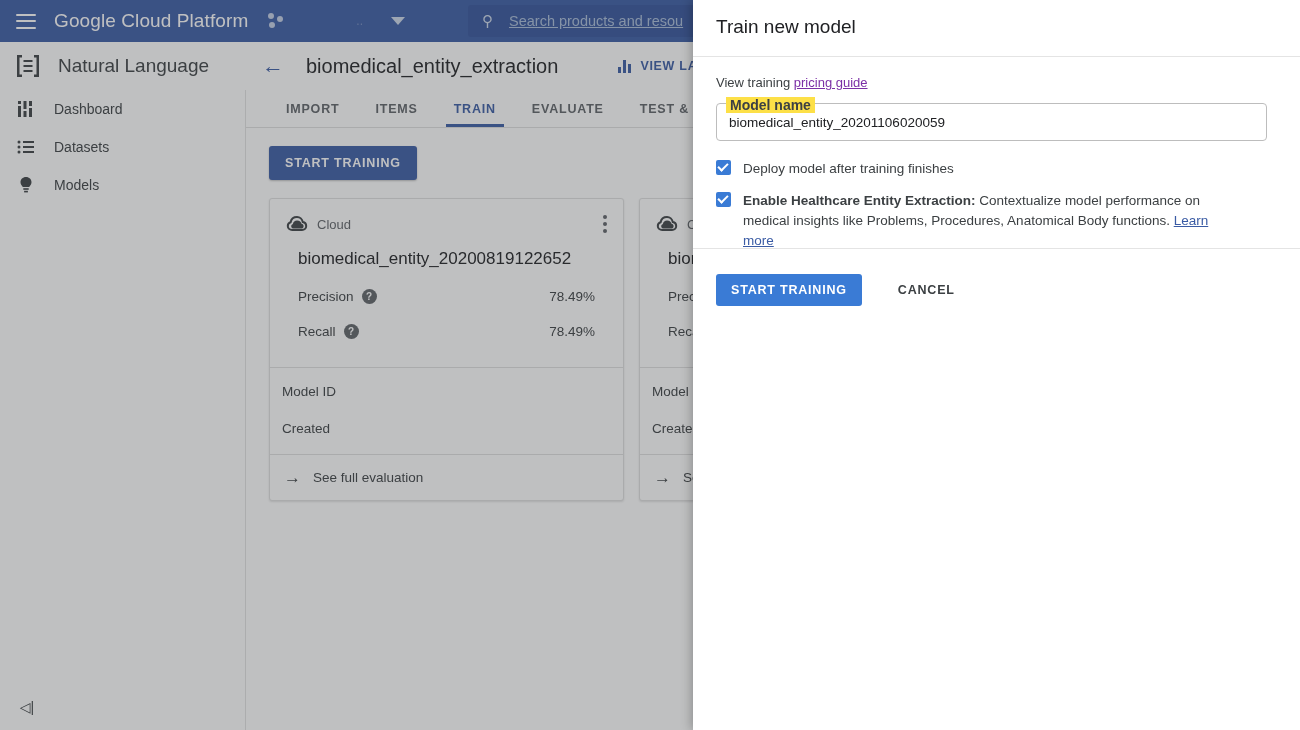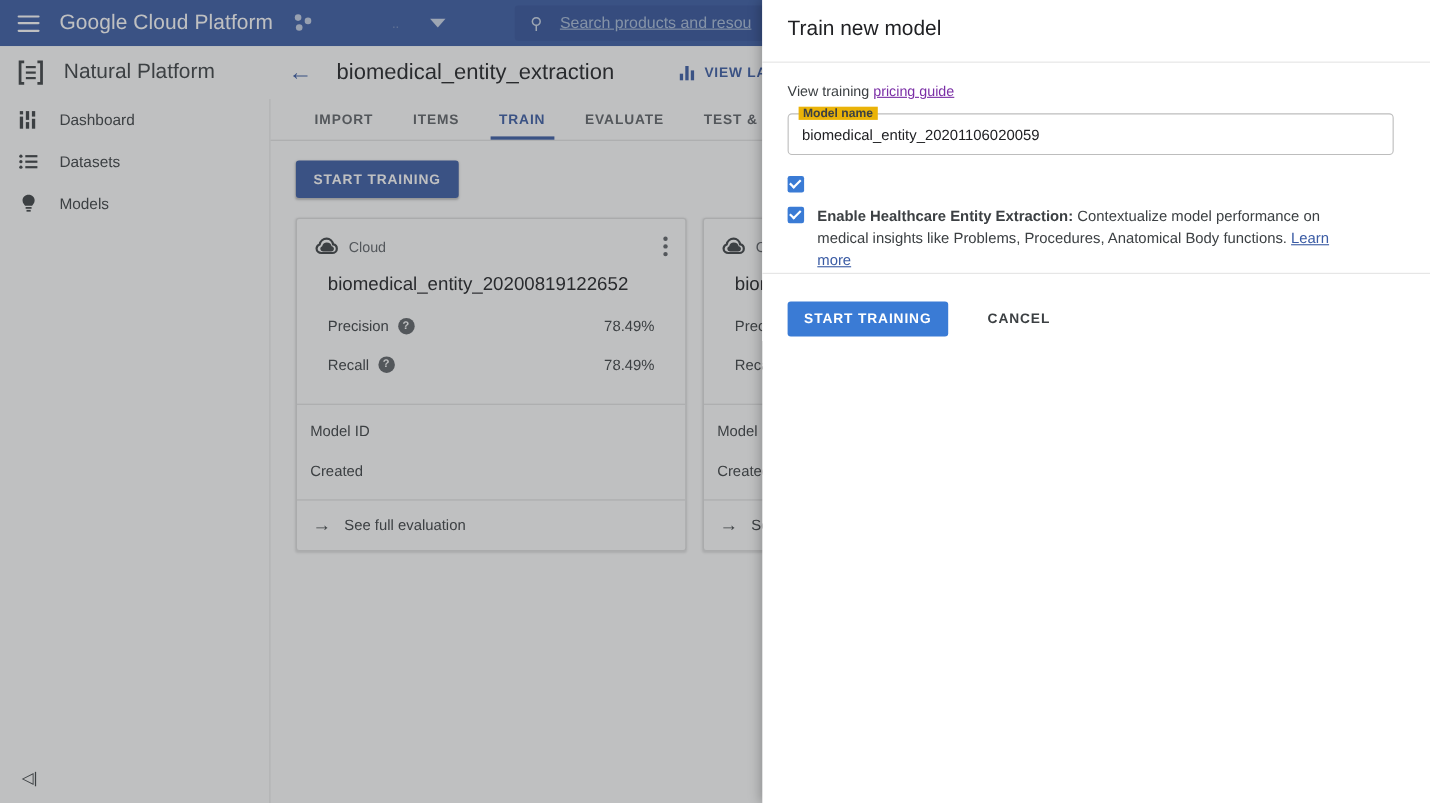--- a/index.html
+++ b/index.html
@@ -114,22 +114,22 @@
     background:#fff; z-index:100; box-shadow:-2px 0 10px rgba(0,0,0,.25);
   }
   .dlg-inner { position:absolute; left:0; top:0; width:607px; height:310px; background:#fff; }
   .dlg-title { padding:16px 0 0 23px; font-size:19px; color:#202124; }
   .dlg-div { margin-top:18px; height:1px; background:#e4e4e4; }
   .dlg-body { padding:18px 33px 0 23px; }
   .pricing-line { font-size:13px; color:#3c4043; }
   .pricing-line a { color:#7b2fa6; text-decoration:underline; cursor:pointer; }
   .field { position:relative; margin-top:13px; height:38px; border:1px solid #bdbdbd;
     border-radius:4px; display:flex; align-items:center; padding:0 12px; }
-  .field .flabel { position:absolute; top:-7px; left:9px; background:#eab308; padding:0 4px;
-    font-size:11px; font-weight:bold; color:#3c4043; }
+  .field .flabel { position:absolute; top:-7px; left:9px; background:#fde047; padding:0 4px;
+    font-size:14px; font-weight:bold; color:#3c4043; }
   .field .fval { font-size:13.5px; color:#202124; }
   .cbrow { display:flex; align-items:flex-start; margin-top:18px; }
   .cbrow.second { margin-top:12px; }
   .cbox { width:15px; height:15px; border-radius:2px; background:#3a7bd5; position:relative;
     flex:0 0 auto; margin-top:1px; cursor:pointer; }
   .cbox::after { content:""; position:absolute; left:4px; top:1px; width:4px; height:8px;
     border:solid #fff; border-width:0 2px 2px 0; transform:rotate(45deg); }
   .cbtext { margin-left:12px; font-size:13.5px; color:#3c4043; line-height:20px; max-width:490px; }
   .cbtext b { font-weight:bold; }
   .cbtext a { color:#3a5ba4; text-decoration:underline; cursor:pointer; }
@@ -168,21 +168,21 @@
   <div class="prod-row">
     <div class="nl-icon">
       <svg width="28" height="26" viewBox="0 0 28 26">
         <path d="M3 2 H8 V4.5 H5.5 V21.5 H8 V24 H3 Z" fill="#3c4043"></path>
         <path d="M25 2 H20 V4.5 H22.5 V21.5 H20 V24 H25 Z" fill="#3c4043"></path>
         <rect x="9.5" y="7" width="9" height="2" fill="#3c4043"></rect>
         <rect x="9.5" y="12" width="9" height="2" fill="#3c4043"></rect>
         <rect x="9.5" y="17" width="9" height="2" fill="#3c4043"></rect>
       </svg>
     </div>
-    <div class="nl-title">Natural Platform</div>
+    <div class="nl-title">Natural Language</div>
     <div class="ds-head">
       <div class="back-arrow">←</div>
       <div class="ds-name">biomedical_entity_extraction</div>
       <div class="view-label-btn">
         <span class="barschart">
           <i style="height:6px"></i>
             <i style="height:13px"></i>
             <i style="height:9px"></i>
         </span>
         <span>VIEW LABEL ST</span>
@@ -348,20 +348,21 @@
         <span>View training </span><a>pricing guide</a>
       </div>
 
       <div class="field">
         <span class="flabel">Model name</span>
         <span class="fval">biomedical_entity_20201106020059</span>
       </div>
 
       <div class="cbrow">
         <span class="cbox"></span>
+        <span class="cbtext">Deploy model after training finishes</span>
       </div>
 
       <div class="cbrow second">
         <span class="cbox"></span>
         <span class="cbtext"><b>Enable Healthcare Entity Extraction:</b><span> Contextualize model performance on medical insights like Problems, Procedures, Anatomical Body functions. </span><a>Learn more</a></span>
       </div>
     </div>
 
     <div class="dlg-actions-div"></div>
     <div class="dlg-actions">

